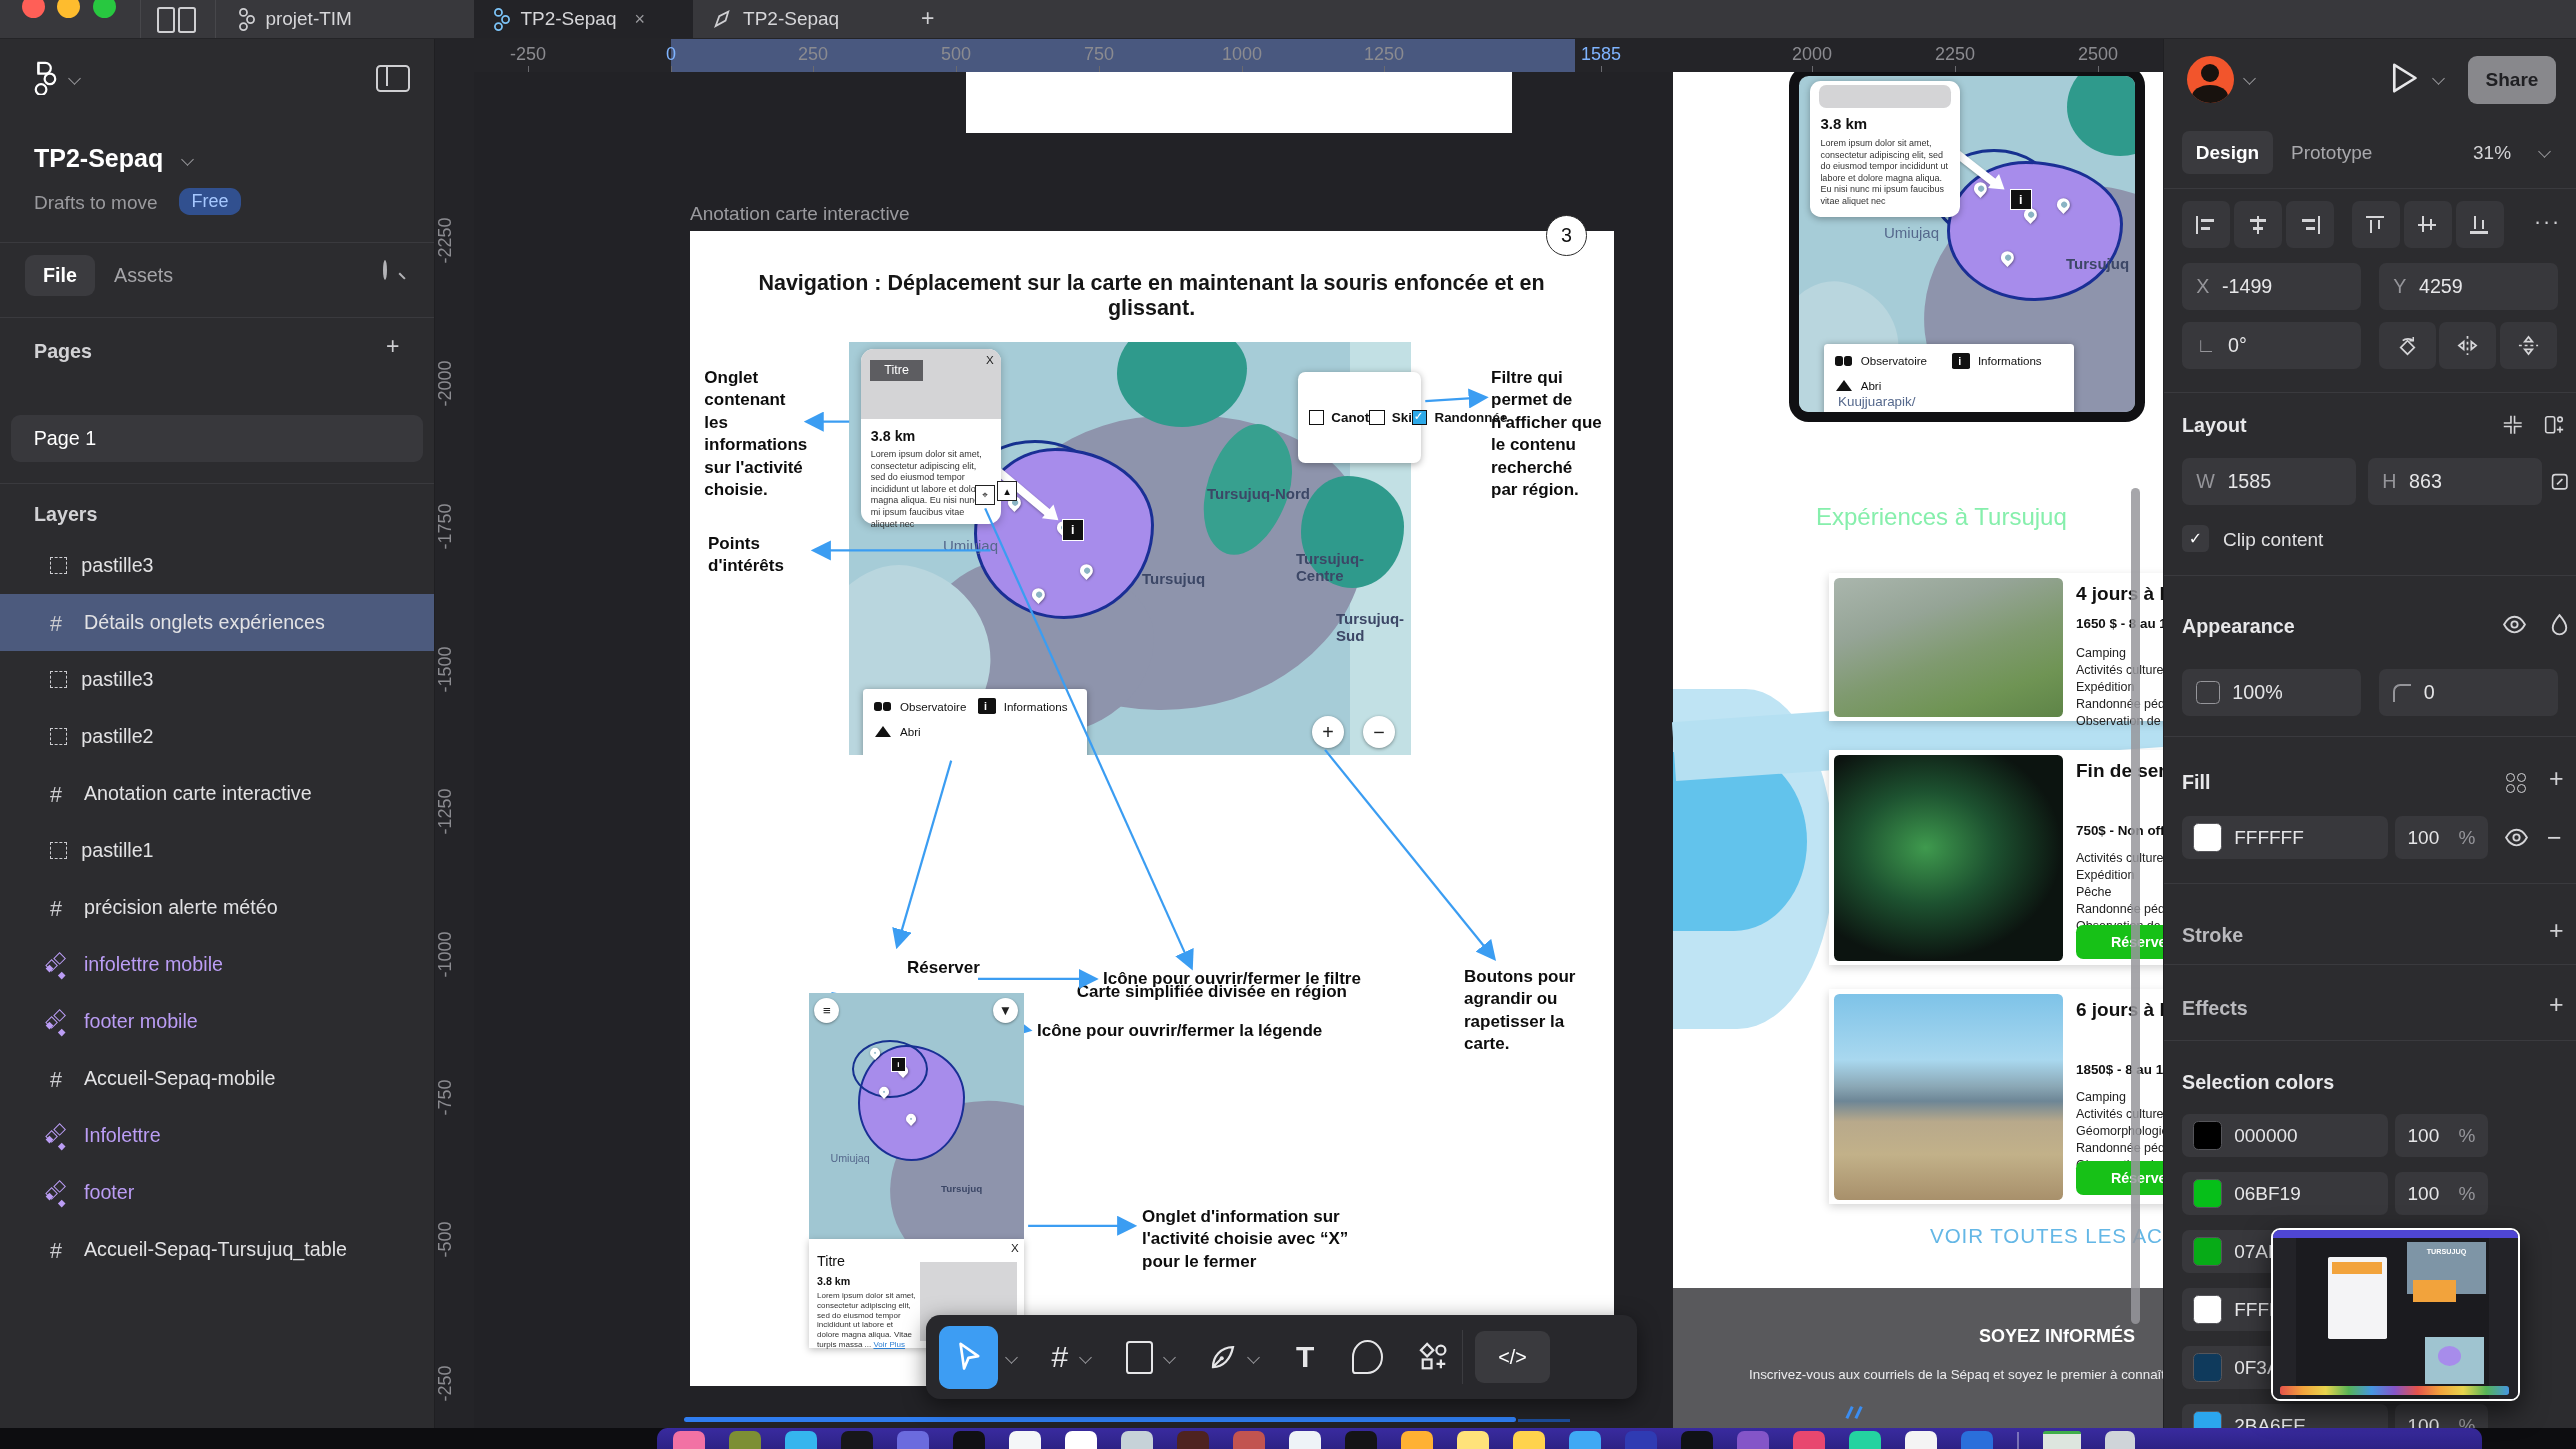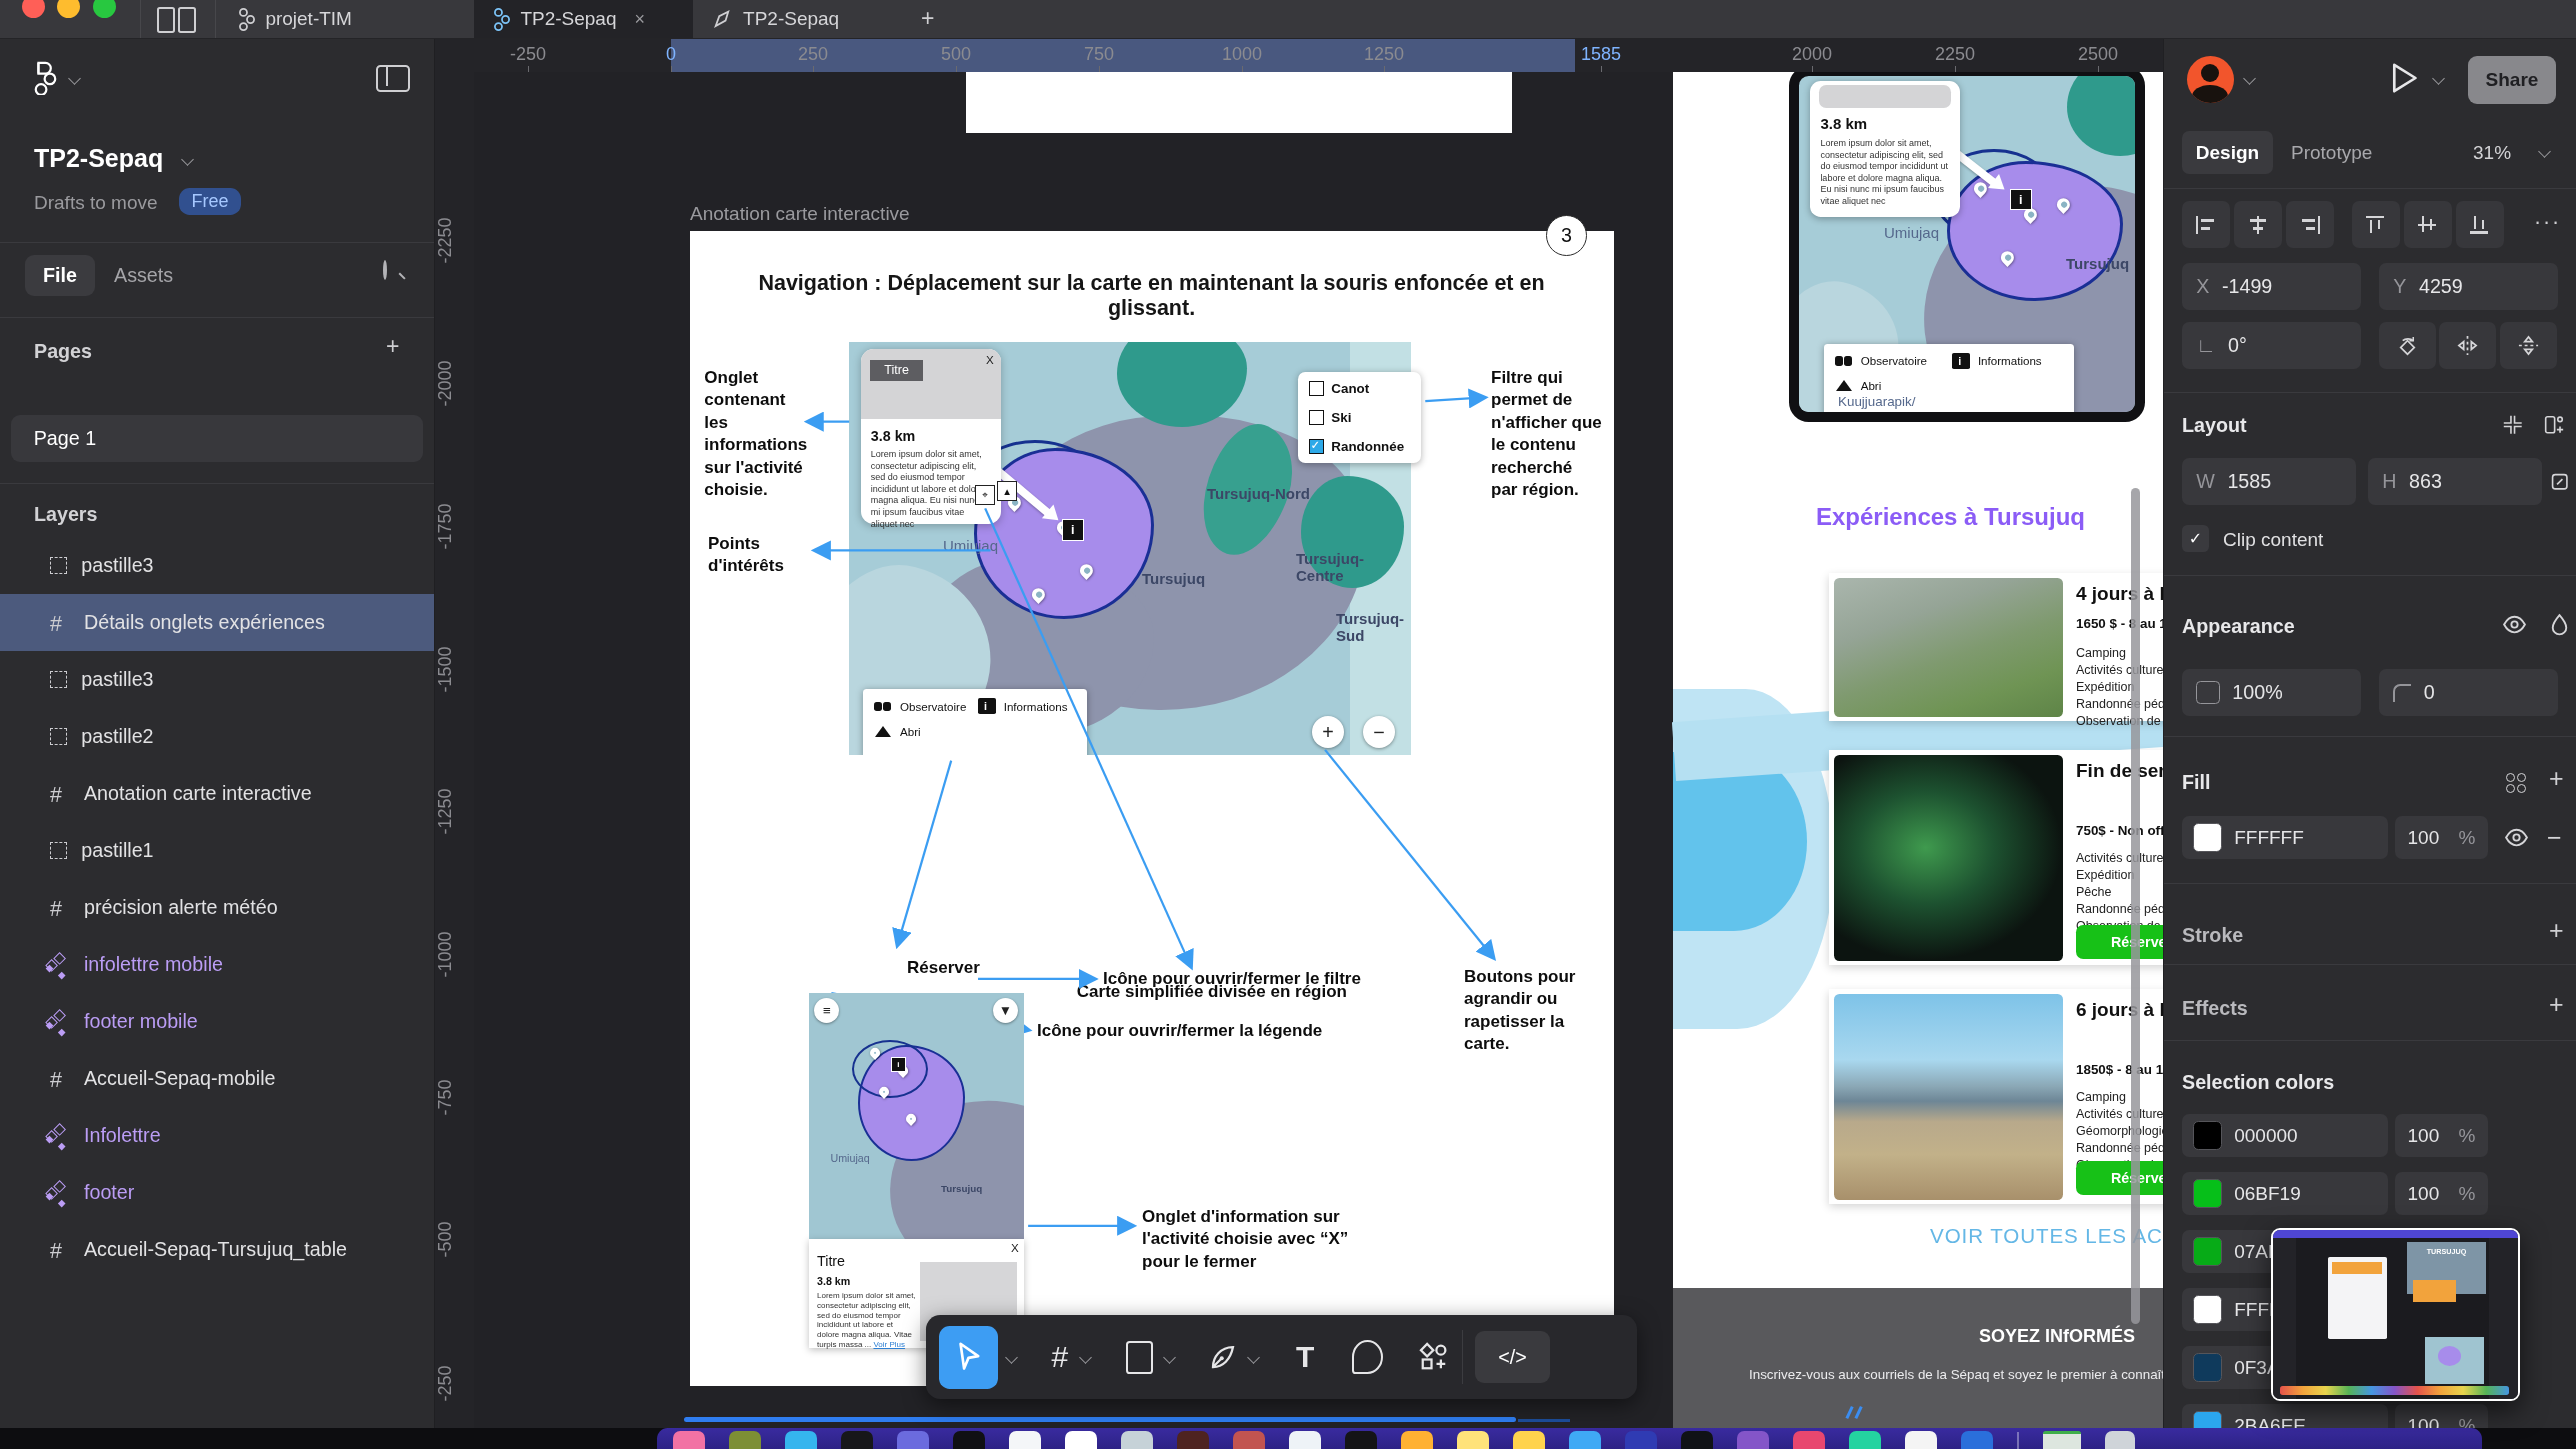--- a/index.html
+++ b/index.html
@@ -71,21 +71,21 @@
   .zbtn{position:absolute;width:32px;height:32px;background:#fff;border-radius:50%;box-shadow:0 0.9px 3.6px rgba(0,0,0,.4);display:flex;align-items:center;justify-content:center;font-size:19.7px;color:#222;}
   
   #ipanel{position:absolute;left:171px;top:118px;width:140px;height:175px;background:#fff;border-radius:12.5px;box-shadow:0 1.8px 9px rgba(0,0,0,.25);}
   #ipanel .imgph{position:absolute;left:0;top:0;width:140px;height:70px;background:#d4d4d6;border-radius:12.5px 12.5px 0 0;}
   .titrechip{position:absolute;left:9px;top:10.7px;background:#5d5d61;color:#fff;font-size:12.5px;padding:3.6px 14.3px;}
   .closex{position:absolute;font-size:11.6px;color:#222;}
   #ipanel .dist{position:absolute;left:9.8px;top:79px;font-size:14.3px;font-weight:bold;color:#111;}
   #ipanel .body{position:absolute;left:9.8px;top:100px;width:120px;font-size:9px;line-height:11.6px;color:#333;}
   .mini-ic{position:absolute;width:18px;height:18px;background:#fff;border:0.9px solid #222;display:flex;align-items:center;justify-content:center;font-size:9.8px;color:#111;}
   
-  #fbox{position:absolute;left:608px;top:141px;width:123px;height:91px;background:#fff;border-radius:7.2px;box-shadow:0 1.8px 7.2px rgba(0,0,0,.3);padding:9px 10.7px;box-sizing:border-box;display:flex;flex-direction:column;justify-content:space-between;}
+  #fbox{position:absolute;left:608px;top:141px;width:123px;height:91px;background:#fff;border-radius:7.2px;box-shadow:0 1.8px 7.2px rgba(0,0,0,.3);padding:9px 10.7px;box-sizing:border-box;display:flex;flex-direction:row;justify-content:space-between;}
   .fitem{display:flex;align-items:center;gap:7.2px;font-size:13.4px;font-weight:bold;color:#111;}
   .cbx{width:13.4px;height:13.4px;border:1.8px solid #111;background:#fff;position:relative;flex:0 0 13.4px;}
   .cbx.checked{background:#2da9e8;border-color:#111;}
   .cbx.checked::after{content:'✓';position:absolute;left:0.9px;top:-1.8px;color:#fff;font-size:11.6px;}
   
   .ann{position:absolute;font-size:17px;font-weight:bold;color:#0d0d0d;line-height:22.4px;}
   
   #smap{position:absolute;left:119px;top:762px;width:215px;height:246px;background:#a0c6d2;overflow:hidden;}
   .cbtn{position:absolute;width:25px;height:25px;background:#fff;border-radius:50%;box-shadow:0 0.9px 2.7px rgba(0,0,0,.4);display:flex;align-items:center;justify-content:center;color:#222;font-size:13.4px;}
   #scard{position:absolute;left:119px;top:1008px;width:215px;height:109px;background:#fff;box-shadow:0 1.8px 7.2px rgba(0,0,0,.25);}
@@ -97,21 +97,21 @@
   
   #ab2bg{position:absolute;left:1199px;top:-72px;width:787px;height:1503px;background:#fff;}
   .wave1{position:absolute;left:1199px;top:617px;width:161px;height:340px;background:#bfe4f4;border-radius:0 55% 60% 0/0 50% 50% 0;}
   .wave2{position:absolute;left:1199px;top:680px;width:134px;height:179px;background:#62c3ec;border-radius:0 60% 60% 0/0 55% 55% 0;}
   .band{position:absolute;left:1199px;top:622px;width:805px;height:59px;background:#b5e0f2;transform:rotate(-4deg);}
   #tablet{position:absolute;left:1315px;top:-6.3px;width:336px;height:336px;background:#a6ccd7;border:10.7px solid #101013;border-radius:19.7px;overflow:hidden;}
   #tcard{position:absolute;left:10.7px;top:5.4px;width:150px;height:136px;background:#fff;border-radius:10.7px;box-shadow:0 1.8px 7.2px rgba(0,0,0,.3);}
   #tcard .chipph{position:absolute;left:9px;top:3.6px;width:132px;height:23px;background:#d4d4d6;border-radius:7.2px;}
   #tcard .dist{position:absolute;left:10.7px;top:34px;font-size:15px;font-weight:bold;color:#111;}
   #tcard .body{position:absolute;left:10.7px;top:57px;width:131px;font-size:9px;line-height:11.6px;color:#333;}
-  #xheading{position:absolute;left:1342px;top:431px;font-size:24px;font-weight:bold;color:#8b5cf6;}
+  #xheading{position:absolute;left:1342px;top:431px;font-size:24px;font-weight:normal;color:#86efac;}
   .xcard{position:absolute;left:1355px;width:626px;background:#fff;box-shadow:0 2.7px 9px rgba(0,0,0,.18);}
   .xcard .img{position:absolute;left:4.5px;top:4.5px;width:229px;border-radius:5.4px;}
   .xcard .ttl{position:absolute;left:247px;top:9px;width:295px;font-size:19px;font-weight:bold;color:#111;line-height:23px;}
   .xcard .price{position:absolute;left:247px;font-size:13.4px;font-weight:bold;color:#111;white-space:nowrap;}
   .feat{position:absolute;left:247px;font-size:12.5px;line-height:17px;color:#222;}
   .feat div{white-space:nowrap;}
   .resbtn{position:absolute;width:131px;height:34px;background:#17c117;border-radius:7.2px;color:#fff;font-size:14.3px;font-weight:bold;display:flex;align-items:center;justify-content:center;}
   #seeall{position:absolute;left:1456px;top:1152px;font-size:20.6px;color:#64b7e6;letter-spacing:0.9px;white-space:nowrap;}
   #xfooter{position:absolute;left:1199px;top:1216px;width:805px;height:143px;background:#59595c;color:#fff;}
   #xfooter .ft{position:absolute;left:306px;top:38px;font-size:18px;font-weight:bold;white-space:nowrap;}

